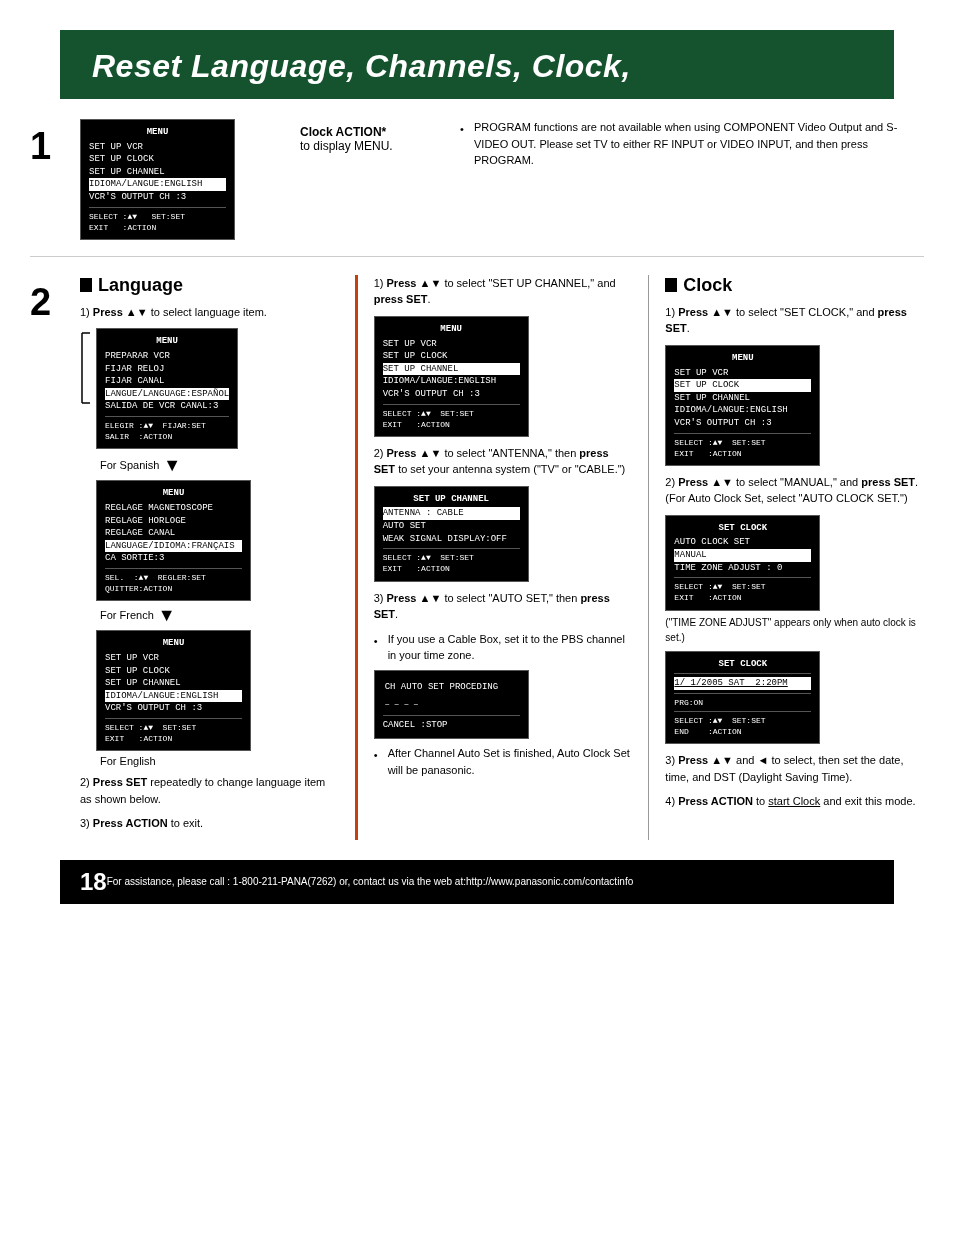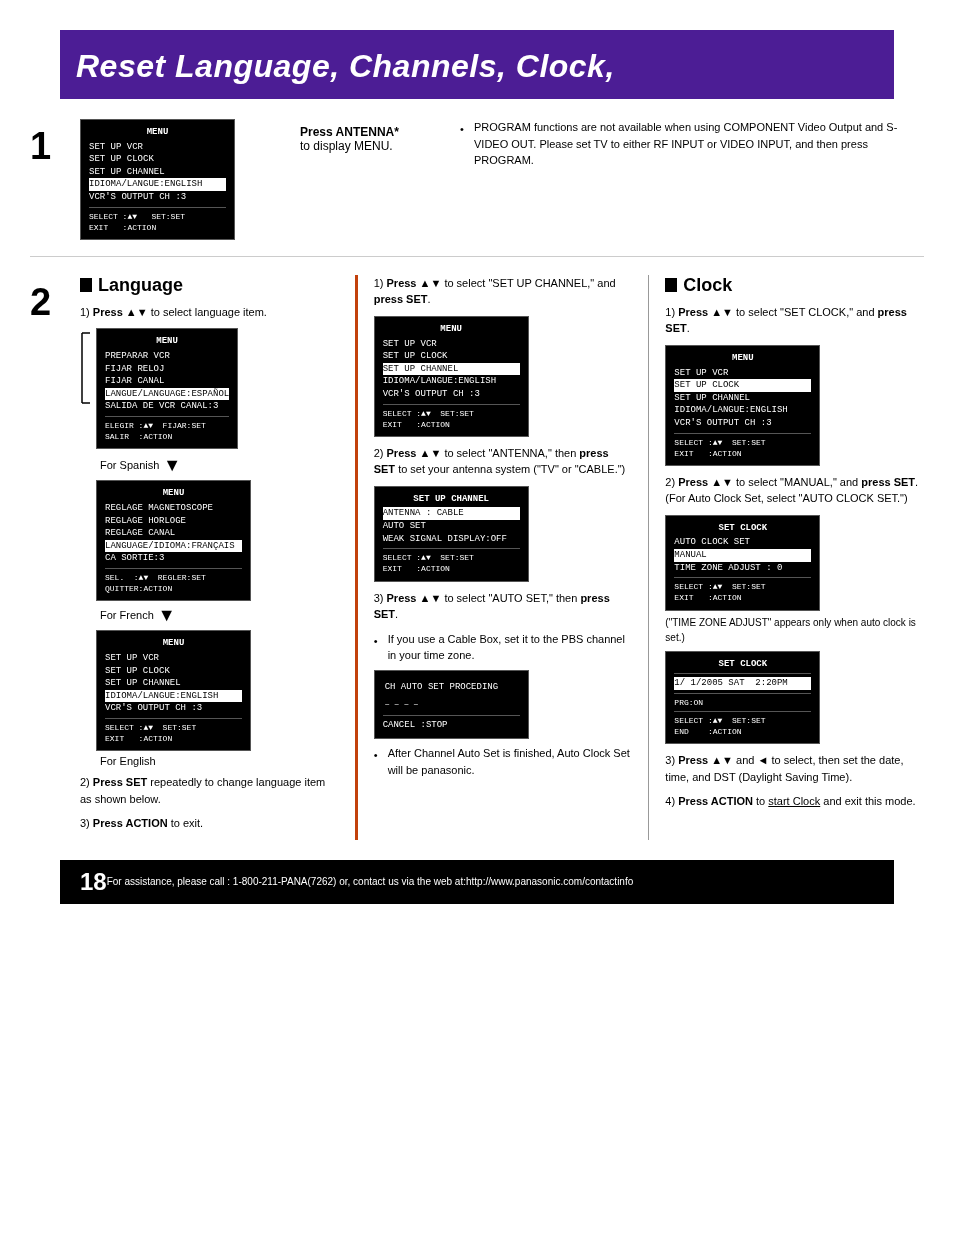--- a/index.html
+++ b/index.html
@@ -7,23 +7,23 @@
       width: 954px;
       min-height: 1235px;
       background: #fff;
       font-family: Arial, Helvetica, sans-serif;
       font-size: 12px;
       color: #000;
     }
 
     
     .page-header {
-      background: #4c1d95;
+      background: #14532d;
       color: #fff;
-      padding: 18px 30px 14px 16px;
+      padding: 18px 30px 14px 32px;
       margin: 30px 30px 0 30px;
     }
     .page-header h1 {
       font-size: 32px;
       font-weight: 900;
       font-style: italic;
       letter-spacing: 0.5px;
     }
 
     
@@ -214,21 +214,21 @@
           <div class="menu-item">SET UP CHANNEL</div>
           <div class="menu-item selected">IDIOMA/LANGUE:ENGLISH</div>
           <div class="menu-item">VCR'S OUTPUT CH :3</div>
           <div class="menu-divider"></div>
           <div class="menu-footer">SELECT :▲▼&nbsp;&nbsp; SET:SET<br>EXIT&nbsp;&nbsp; :ACTION</div>
         </div>
       </div>
 
       <div style="min-width:140px;">
         <div class="action-text">
-          <strong>Press ANTENNA*</strong><br>
+          <strong>Clock ACTION*</strong><br>
           <span>to display MENU.</span>
         </div>
       </div>
 
       <div style="flex:1;">
         <div class="bullet-point">
           <span class="bullet-dot">•</span>
           <span>PROGRAM functions are not available when using COMPONENT Video Output and S-VIDEO OUT. Please set TV to either RF INPUT or VIDEO INPUT, and then press PROGRAM.</span>
         </div>
       </div>
@@ -397,21 +397,21 @@
           <div class="menu-divider"></div>
           <div class="menu-footer">SELECT :▲▼&nbsp;&nbsp;SET:SET<br>EXIT&nbsp;&nbsp; :ACTION</div>
         </div>
         <div class="sub-step" style="font-size:10px; margin-top:4px; margin-bottom:6px;">
           ("TIME ZONE ADJUST" appears only when auto clock is set.)
         </div>
 
         <div class="menu-screen" style="margin-bottom:8px;">
           <div class="menu-title">SET CLOCK</div>
           <div class="menu-divider"></div>
-          <div class="menu-item selected" style="font-size:9px;">1/ 1/2005 SAT&nbsp; 2:20PM</div>
+          <div class="menu-item selected" style="font-size:9px;text-decoration:underline;">1/ 1/2005 SAT&nbsp; 2:20PM</div>
           <div class="menu-divider"></div>
           <div class="menu-item" style="font-size:8px;">PRG:ON</div>
           <div class="menu-divider"></div>
           <div class="menu-footer">SELECT :▲▼&nbsp;&nbsp;SET:SET<br>END&nbsp;&nbsp;&nbsp; :ACTION</div>
         </div>
 
         <div class="sub-step">
           3) <strong>Press ▲▼</strong> and <strong>◄</strong> to select, then set the date, time, and DST (Daylight Saving Time).
         </div>
 

